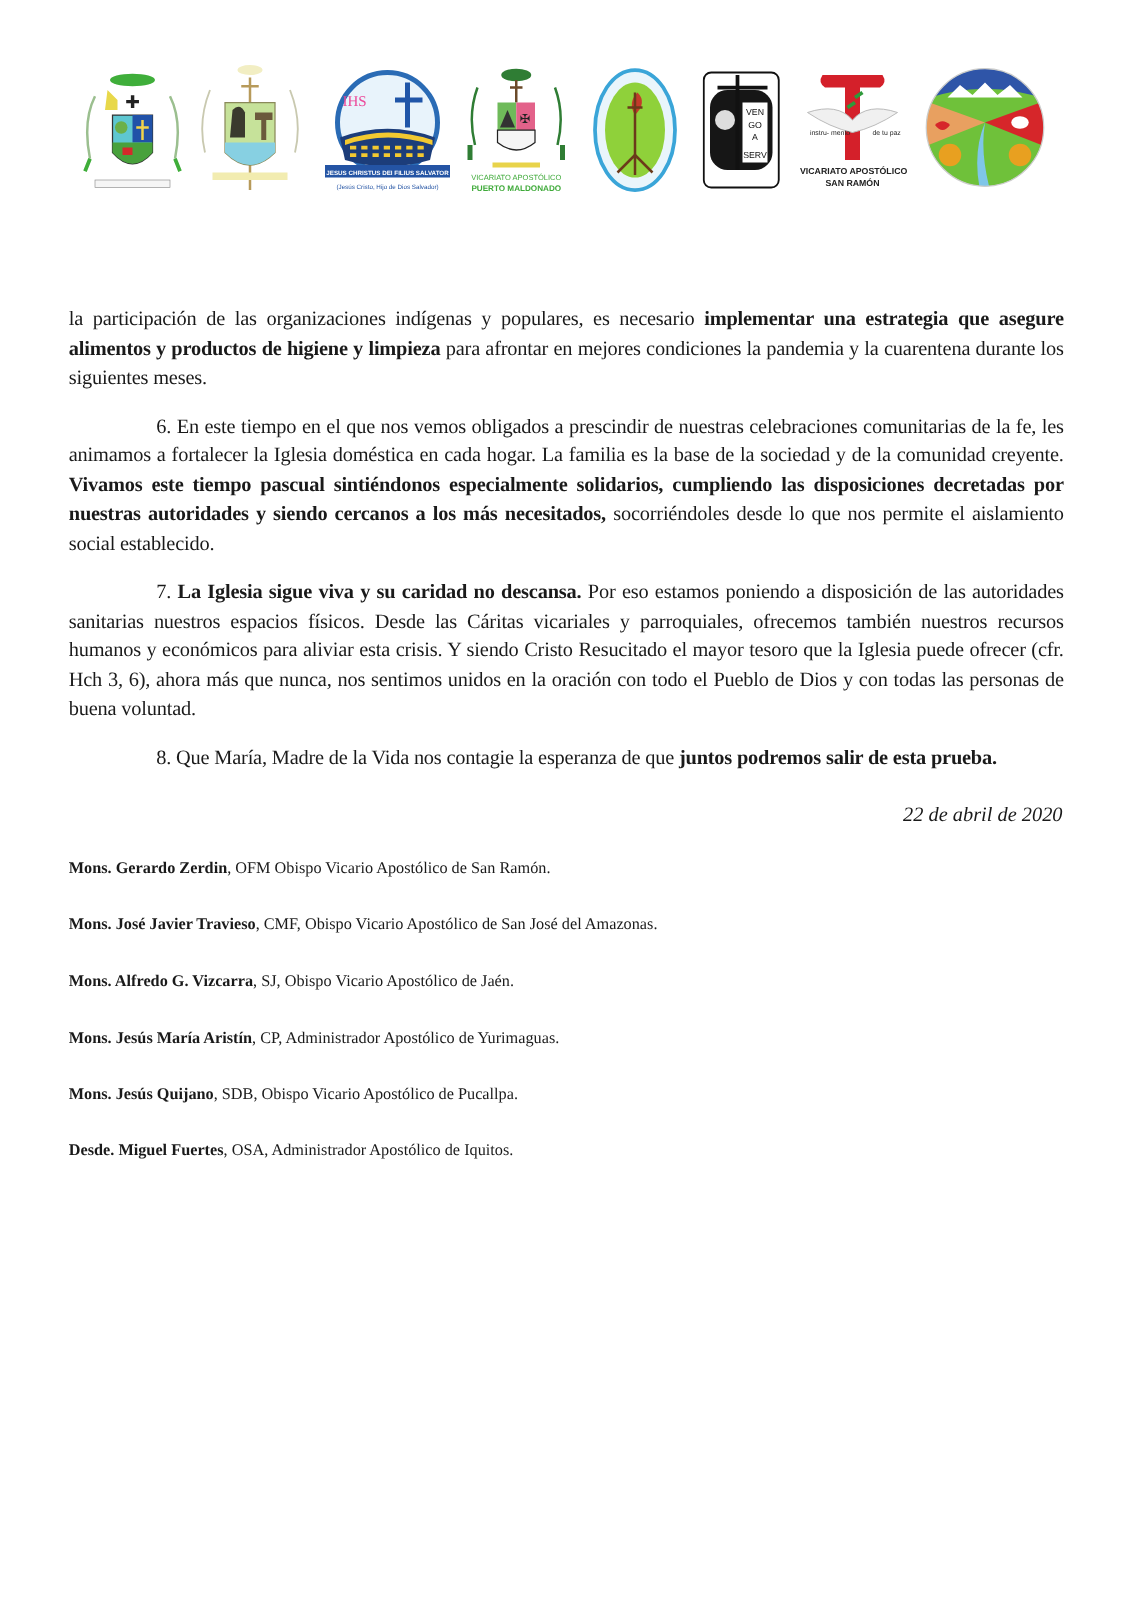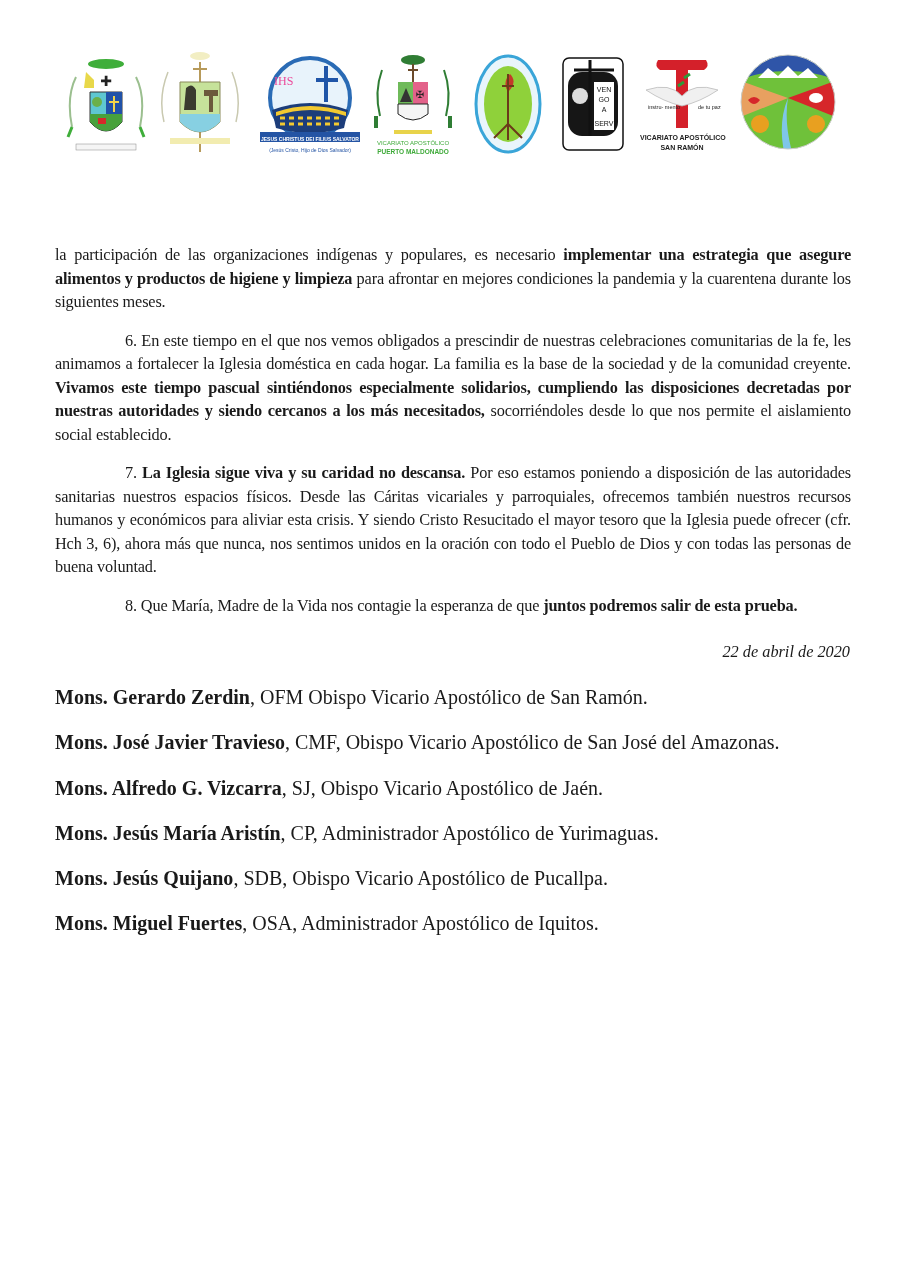--- a/index.html
+++ b/index.html
@@ -8,21 +8,21 @@
   .logos { position: absolute; left: 60px; top: 52px; width: 790px; height: 112px; }
   .logo { position: absolute; top: 0; }
   .logo svg { display: block; }
   .logo-caption { position: absolute; font-family: "Liberation Sans", "DejaVu Sans", sans-serif;
                   font-weight: bold; text-align: center; white-space: nowrap; }
   .page { position: absolute; left: 55px; top: 206px; width: 796px; font-size: 16.3px; line-height: 23.5px; letter-spacing: -0.15px; margin-top: 37px; }
   .para { margin: 0 0 15px 0; text-align: justify; }
   .para.indent { text-indent: 70px; }
   .para b { font-weight: bold; }
   .date { position: absolute; right: 55px; top: 642px; font-style: italic; font-size: 16.3px; }
-  .signers { position: absolute; left: 55px; top: 686px; width: 796px; font-size: 20px; }
+  .signers { position: absolute; left: 55px; top: 686px; width: 796px; font-size: 13px; }
   .signer { height: 24px; margin-bottom: 21.3px; white-space: nowrap; }
   .signer b { font-weight: bold; }
 </style>
 </head>
 <body>
 
 <div class="logos">
 
   <div class="logo" style="left:6px;">
     <svg width="80" height="110" viewBox="0 0 80 110">
@@ -161,14 +161,14 @@
 </div>
 
 <div class="date">22 de abril de 2020</div>
 
 <div class="signers">
   <div class="signer"><b>Mons. Gerardo Zerdin</b><span>, OFM Obispo Vicario Apostólico de San Ramón.</span></div>
   <div class="signer"><b>Mons. José Javier Travieso</b><span>, CMF, Obispo Vicario Apostólico de San José del Amazonas.</span></div>
   <div class="signer"><b>Mons. Alfredo G. Vizcarra</b><span>, SJ, Obispo Vicario Apostólico de Jaén.</span></div>
   <div class="signer"><b>Mons. Jesús María Aristín</b><span>, CP, Administrador Apostólico de Yurimaguas.</span></div>
   <div class="signer"><b>Mons. Jesús Quijano</b><span>, SDB, Obispo Vicario Apostólico de Pucallpa.</span></div>
-  <div class="signer"><b>Mons. Miguel Fuertes</b><span>, OSA, Administrador Apostólico de Iquitos.</span></div>
+  <div class="signer"><b>Desde. Miguel Fuertes</b><span>, OSA, Administrador Apostólico de Iquitos.</span></div>
 </div>
 
 </body></html>

